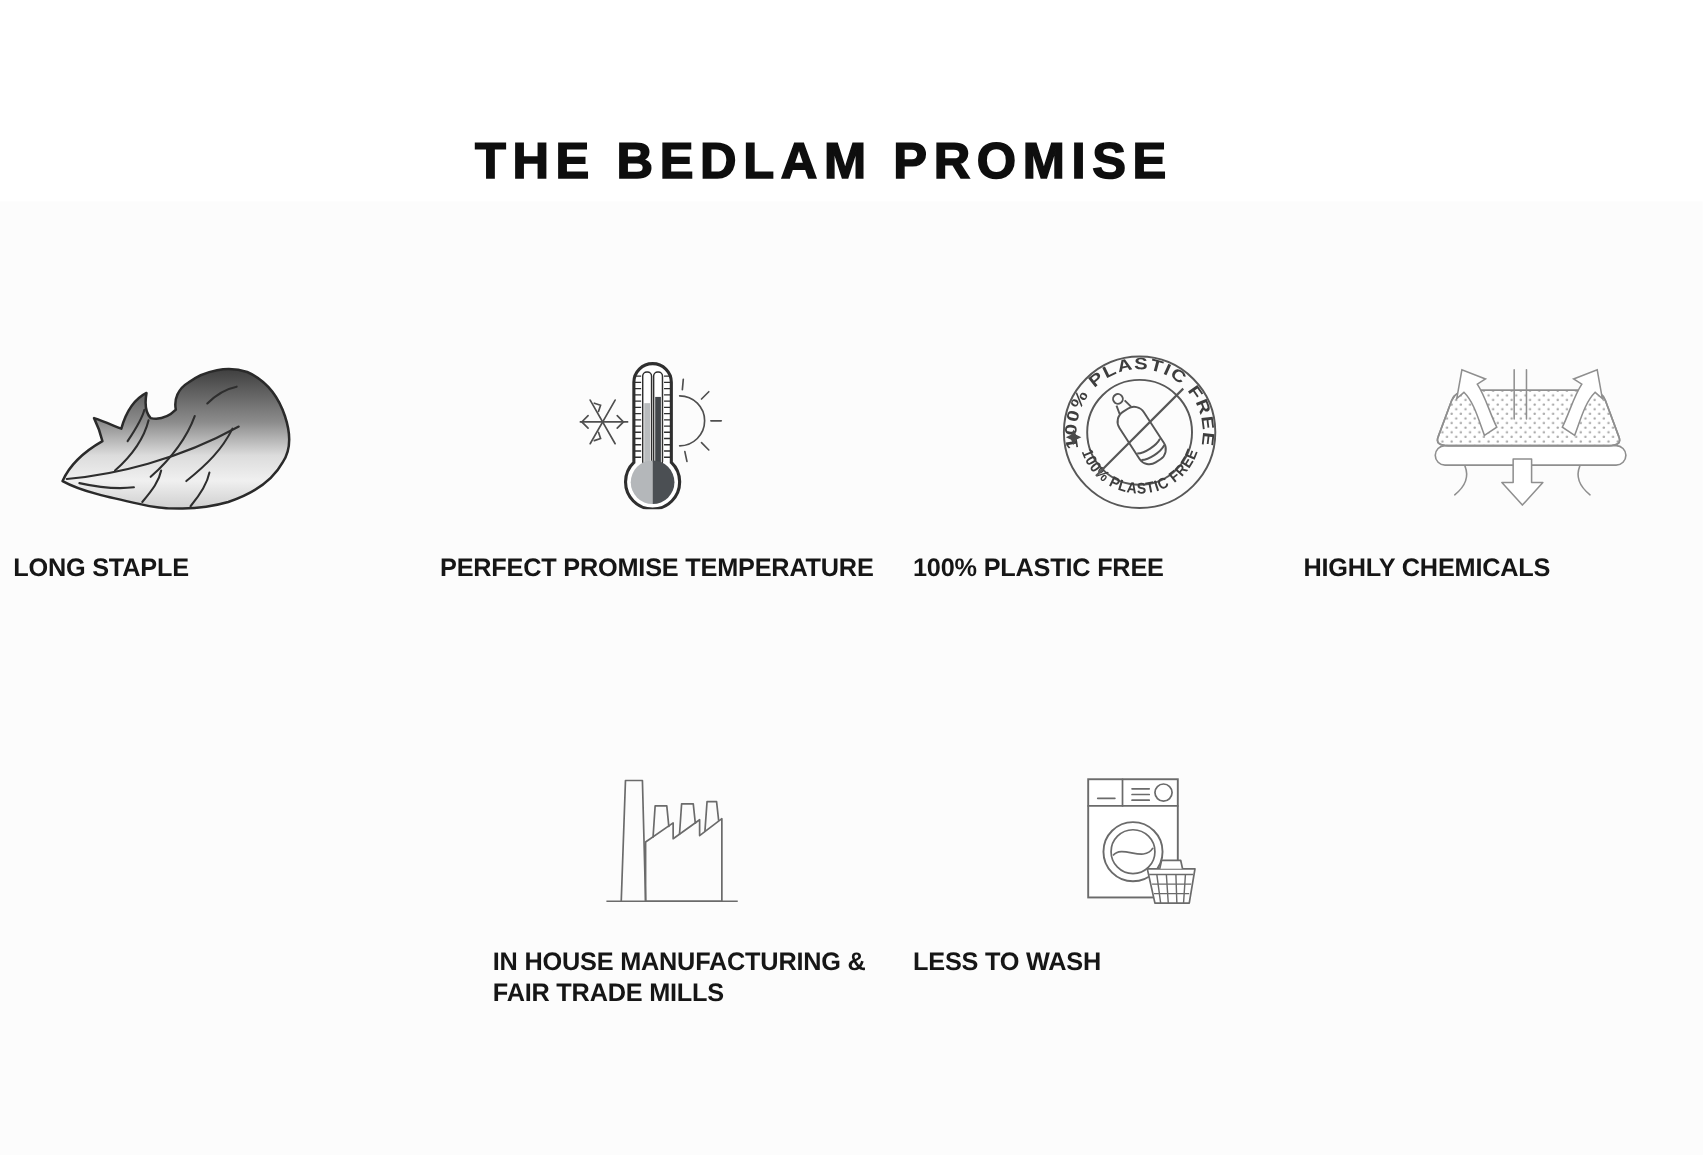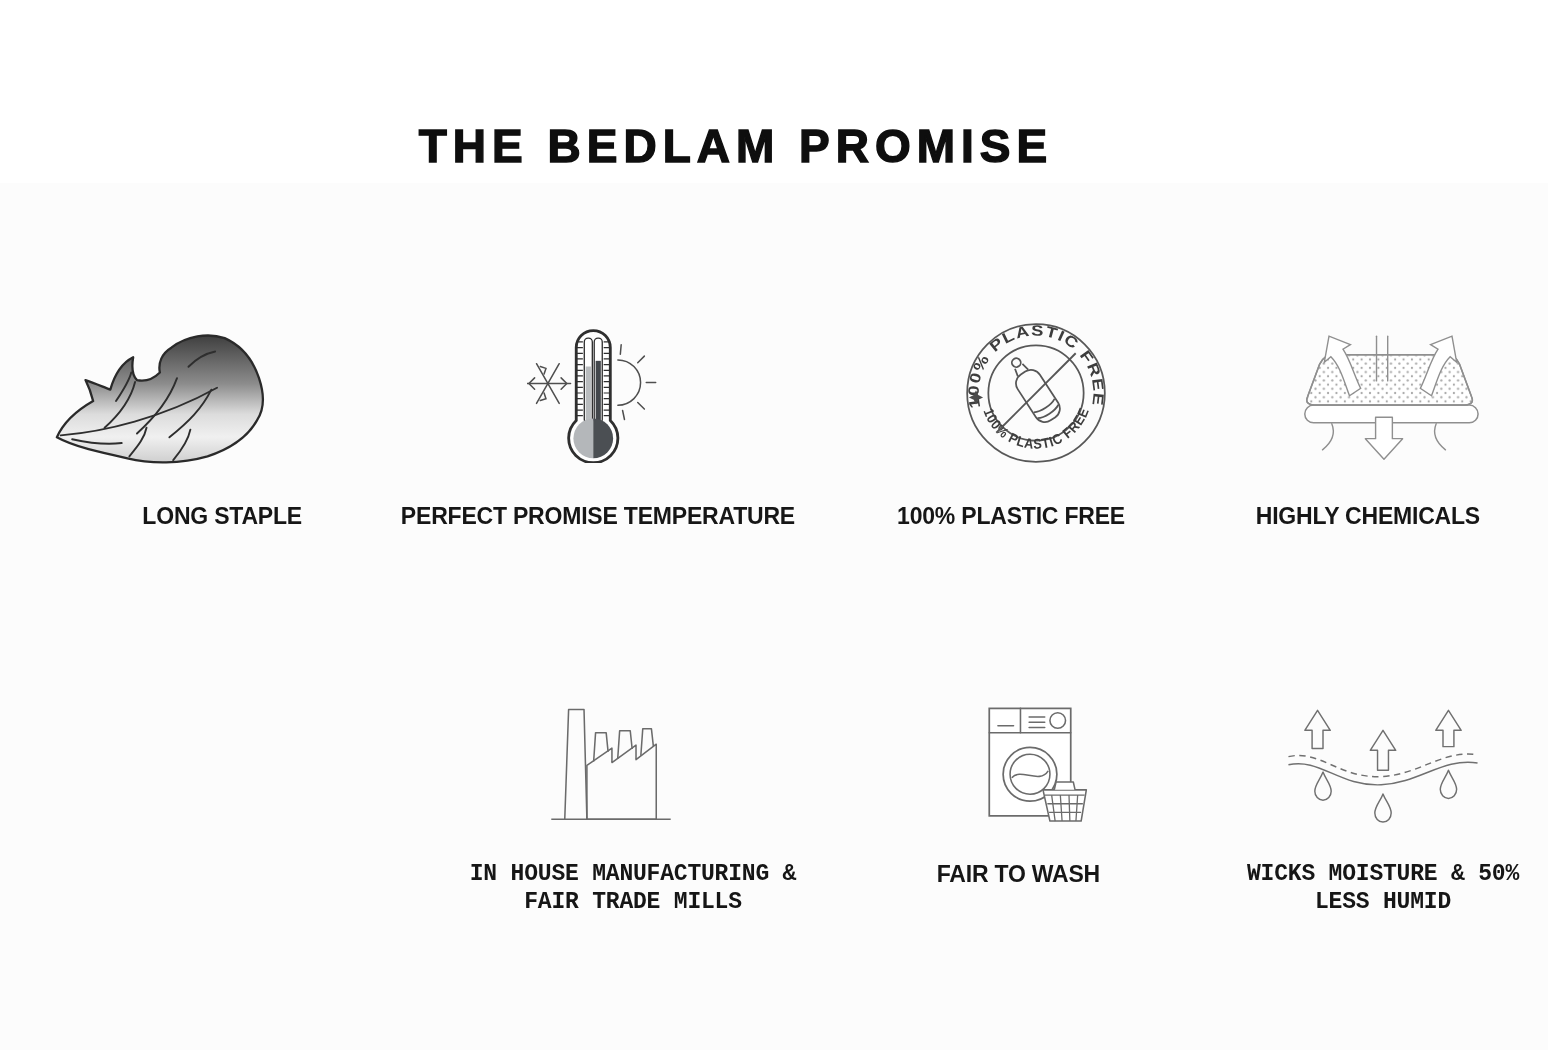--- a/index.html
+++ b/index.html
@@ -1,30 +1,30 @@
 <!DOCTYPE html>
 <html><head>
 <meta charset="utf-8">
 <style>
   html,body{margin:0;padding:0;background:#ffffff;}
   #stage{position:relative;width:1548px;height:1050px;overflow:hidden;
          font-family:"Liberation Sans","DejaVu Sans",sans-serif;background:#ffffff;}
   .panel{position:absolute;left:0;top:183px;width:1548px;height:867px;background:#fcfcfc;}
   .page-title{position:absolute;top:88px;left:0;width:1472px;text-align:center;
               font-size:46px;font-weight:700;letter-spacing:6px;color:#0e0e0e;
-              -webkit-text-stroke:1.4px #0e0e0e;white-space:nowrap;}
+              -webkit-text-stroke:1.4px #0e0e0e;white-space:nowrap;padding-left:13px;}
   .cell{position:absolute;display:flex;flex-direction:column;align-items:center;}
   .iconbox{display:flex;align-items:center;justify-content:center;}
   .r1 .iconbox{height:175px;}
   .r2 .iconbox{height:135px;}
   .label{font-size:23px;font-weight:700;letter-spacing:-0.2px;color:#161616;
-         line-height:1.22;text-align:right;width:100%;}
+         line-height:1.22;text-align:left;width:100%;}
   .r1 .label{margin-top:22px;}
   .r2 .label{margin-top:30px;}
-  .left .label{text-align:center;font-family:Liberation Mono, monospace;}
+  .left .label{text-align:left;}
   .shift58{transform:translateX(58px);}
   .shift65{transform:translateX(65px);}
   .shift10{transform:translateX(10px);}
   .shiftm23{transform:translateX(-23px);}
   svg{display:block;}
 </style>
 </head>
 <body>
 
 <div id="stage">
@@ -202,33 +202,16 @@
           <path d="M90,106 L140,106 L134,142 L98,142 Z" fill="#ffffff" stroke="#6b6b6b" stroke-width="1.8" stroke-linejoin="round"></path>
           <path d="M103,106 L105,97 L125,97 L127,106" fill="#ffffff" stroke="#6b6b6b" stroke-width="1.8" stroke-linejoin="round"></path>
           <g fill="none" stroke="#6b6b6b" stroke-width="1.5">
             <path d="M92,112 H138"></path>
             <path d="M100,112 L104,142 M110,112 L112,142 M120,112 L121,142 M130,112 L128,142"></path>
             <path d="M95,122 H136 M97,132 H134"></path>
           </g>
         </g>
       </svg>
     </div>
-    <div class="label">FAIR TO WASH</div>
-  </div>
-
-  <div class="cell r2 left" style="left:1218px;top:695px;width:330px;">
-    <div class="iconbox">
-      <svg width="200" height="122" viewBox="0 0 220 128">
-        <g fill="none" stroke="#707070" stroke-width="1.6" stroke-linejoin="round">
-          <path d="M32,28 L24,28 L38,6 L52,28 L44,28 L44,48 L32,48 Z"></path>
-          <path d="M104,50 L96,50 L110,28 L124,50 L116,50 L116,72 L104,72 Z"></path>
-          <path d="M176,28 L168,28 L182,6 L196,28 L188,28 L188,46 L176,46 Z"></path>
-          <path d="M6,66 C40,58 62,90 108,88 C150,86 176,58 214,64"></path>
-          <path d="M6,57 C40,49 62,81 108,79 C150,77 176,49 214,55" stroke-dasharray="7 5"></path>
-          <path d="M44,74 C41,82 35,88 35,95 A9,10 0 0 0 53,95 C53,88 47,82 44,74 Z"></path>
-          <path d="M110,98 C107,106 101,112 101,119 A9,10 0 0 0 119,119 C119,112 113,106 110,98 Z"></path>
-          <path d="M182,72 C179,80 173,86 173,93 A9,10 0 0 0 191,93 C191,86 185,80 182,72 Z"></path>
-        </g>
-      </svg>
-    </div>
-    <div class="label" style="width:312px;">WICKS MOISTURE &amp; 50% LESS HUMID</div>
-  </div>
+    <div class="label">LESS TO WASH</div>
+  </div>
+
 </div>
 
 </body></html>

